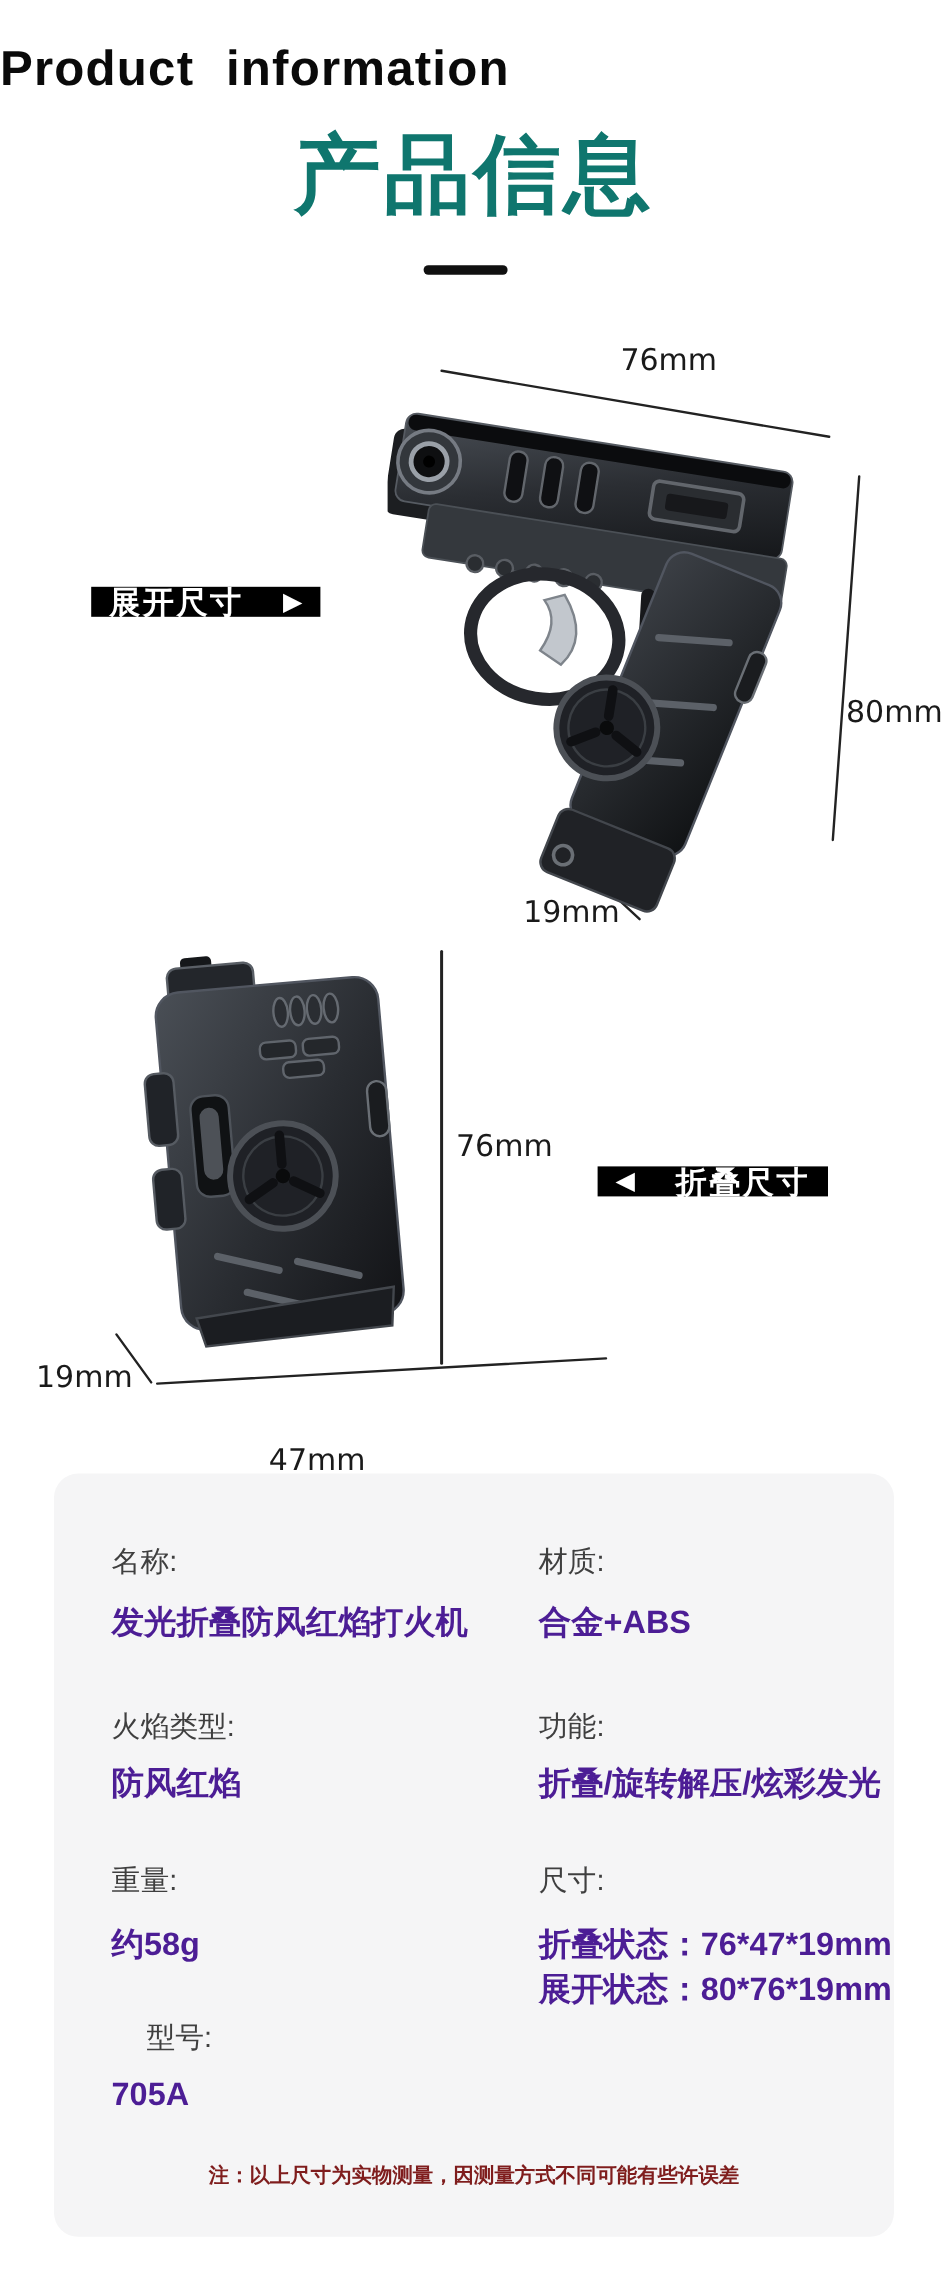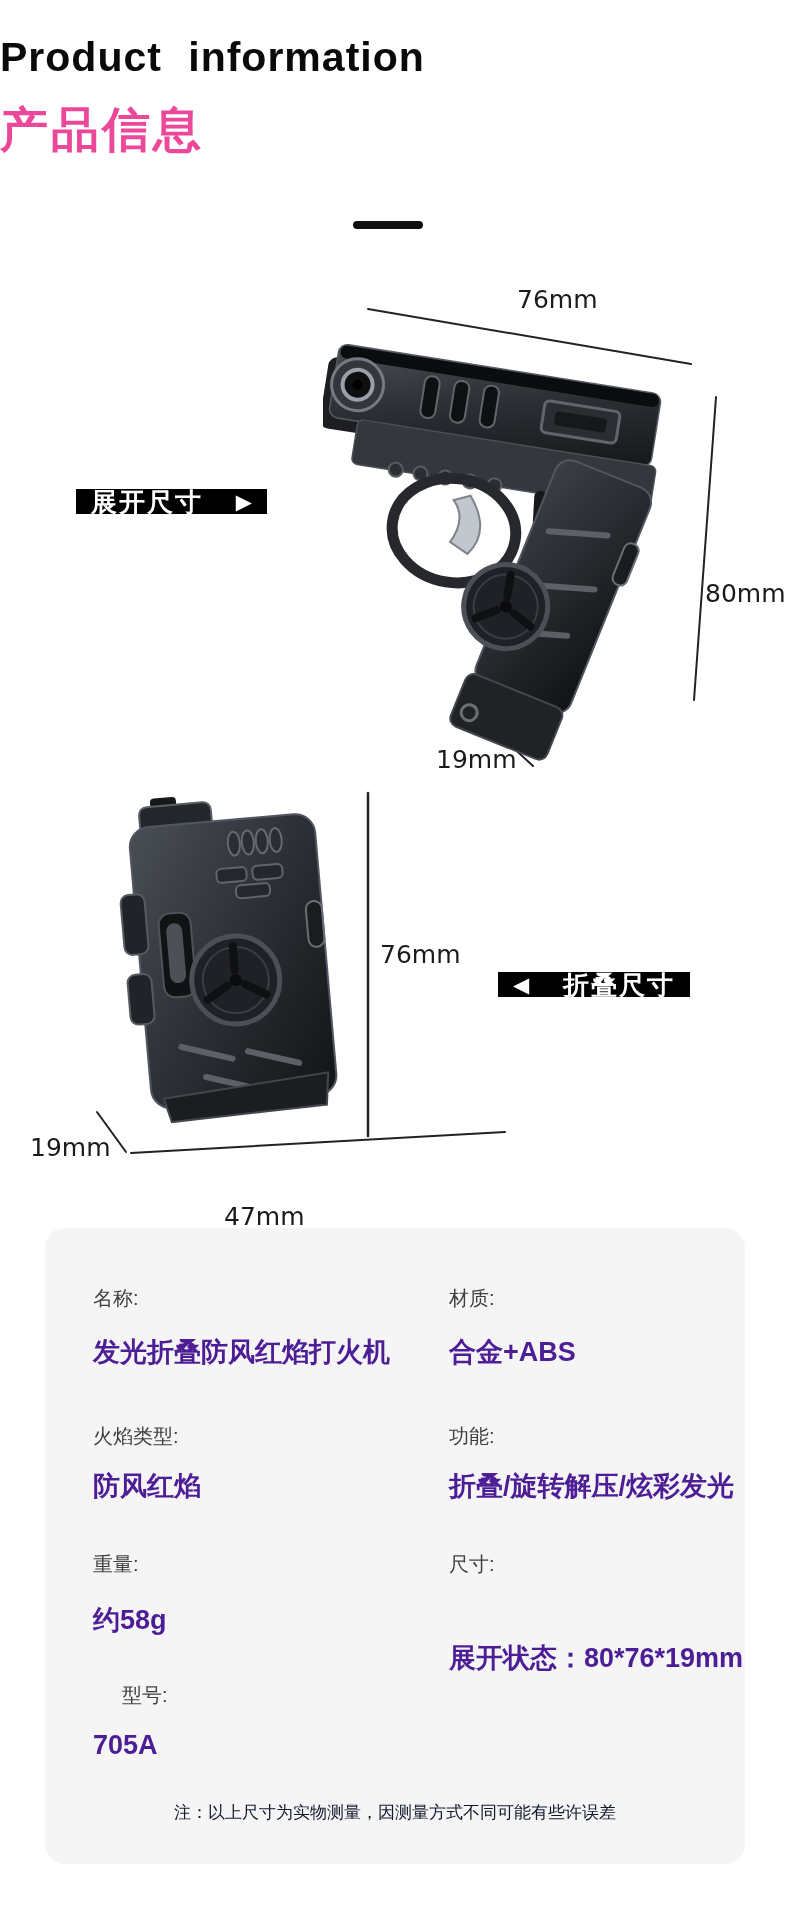--- a/index.html
+++ b/index.html
@@ -7,22 +7,22 @@
     position:relative;width:790px;height:1905px;background:#ffffff;overflow:hidden;
     font-family:"Liberation Sans", sans-serif;color:#111;
   }
   
   .title-en{
     position:absolute;left:0;right:0;top:34px;text-align:left;
     font-size:41px;font-weight:800;letter-spacing:1px;word-spacing:14px;color:#0a0a0a;
     font-family:"Liberation Sans", sans-serif;
   }
   .title-zh{
-    position:absolute;left:0;right:0;top:98px;text-align:left;
-    font-size:48px;font-weight:900;letter-spacing:3px;color:#ec4899;
+    position:absolute;left:0;right:0;top:98px;text-align:center;
+    font-size:72px;font-weight:900;letter-spacing:3px;color:#0f766e;
   }
   .divider-dash{
     position:absolute;left:353px;top:221px;width:70px;height:8px;border-radius:4px;background:#101010;
   }
   
   .dim{
     position:absolute;font-family:"DejaVu Sans", sans-serif;font-size:25px;color:#1a1a1a;white-space:nowrap;
   }
   
   .badge{
@@ -36,25 +36,25 @@
   
   .overlay{position:absolute;left:0;top:0;width:790px;height:1905px;pointer-events:none;}
   
   .gun1{position:absolute;left:323px;top:328px;width:378px;height:452px;}
   .gun2{position:absolute;left:112px;top:790px;width:246px;height:342px;}
   
   .spec-card{
     position:absolute;left:45px;top:1228px;width:700px;height:636px;background:#f5f5f6;border-radius:20px;
   }
   .cell{position:absolute;white-space:nowrap;}
-  .spec-label{font-size:20px;color:#3f3f3f;font-weight:400;}
+  .spec-label{font-size:24px;color:#3f3f3f;font-weight:400;}
   .spec-value{font-size:27px;color:#4c1d95;font-weight:700;}
   .spec-note{
     position:absolute;left:0;right:0;top:573px;text-align:center;
-    font-size:17px;color:#0f172a;font-weight:400;
+    font-size:17px;color:#7f1d1d;font-weight:700;
   }
   .c-l{left:48px;} .c-r{left:404px;}
   .r1l{top:57px;} .r1v{top:106px;}
   .r2l{top:195px;} .r2v{top:240px;}
   .r3l{top:323px;} .r3v{top:374px;} .r3v2{top:412px;}
   .r4l{top:454px;margin-left:29px;} .r4v{top:502px;}
 </style>
 </head>
 <body>
 
@@ -224,20 +224,21 @@
     <div class="cell spec-value c-r r1v">合金+ABS</div>
 
     <div class="cell spec-label c-l r2l">火焰类型:</div>
     <div class="cell spec-value c-l r2v">防风红焰</div>
     <div class="cell spec-label c-r r2l">功能:</div>
     <div class="cell spec-value c-r r2v">折叠/旋转解压/炫彩发光</div>
 
     <div class="cell spec-label c-l r3l">重量:</div>
     <div class="cell spec-value c-l r3v">约58g</div>
     <div class="cell spec-label c-r r3l">尺寸:</div>
+    <div class="cell spec-value c-r r3v">折叠状态：76*47*19mm</div>
     <div class="cell spec-value c-r r3v2">展开状态：80*76*19mm</div>
 
     <div class="cell spec-label c-l r4l">型号:</div>
     <div class="cell spec-value c-l r4v">705A</div>
 
     <div class="spec-note">注：以上尺寸为实物测量，因测量方式不同可能有些许误差</div>
   </div>
 
 </div>
 

